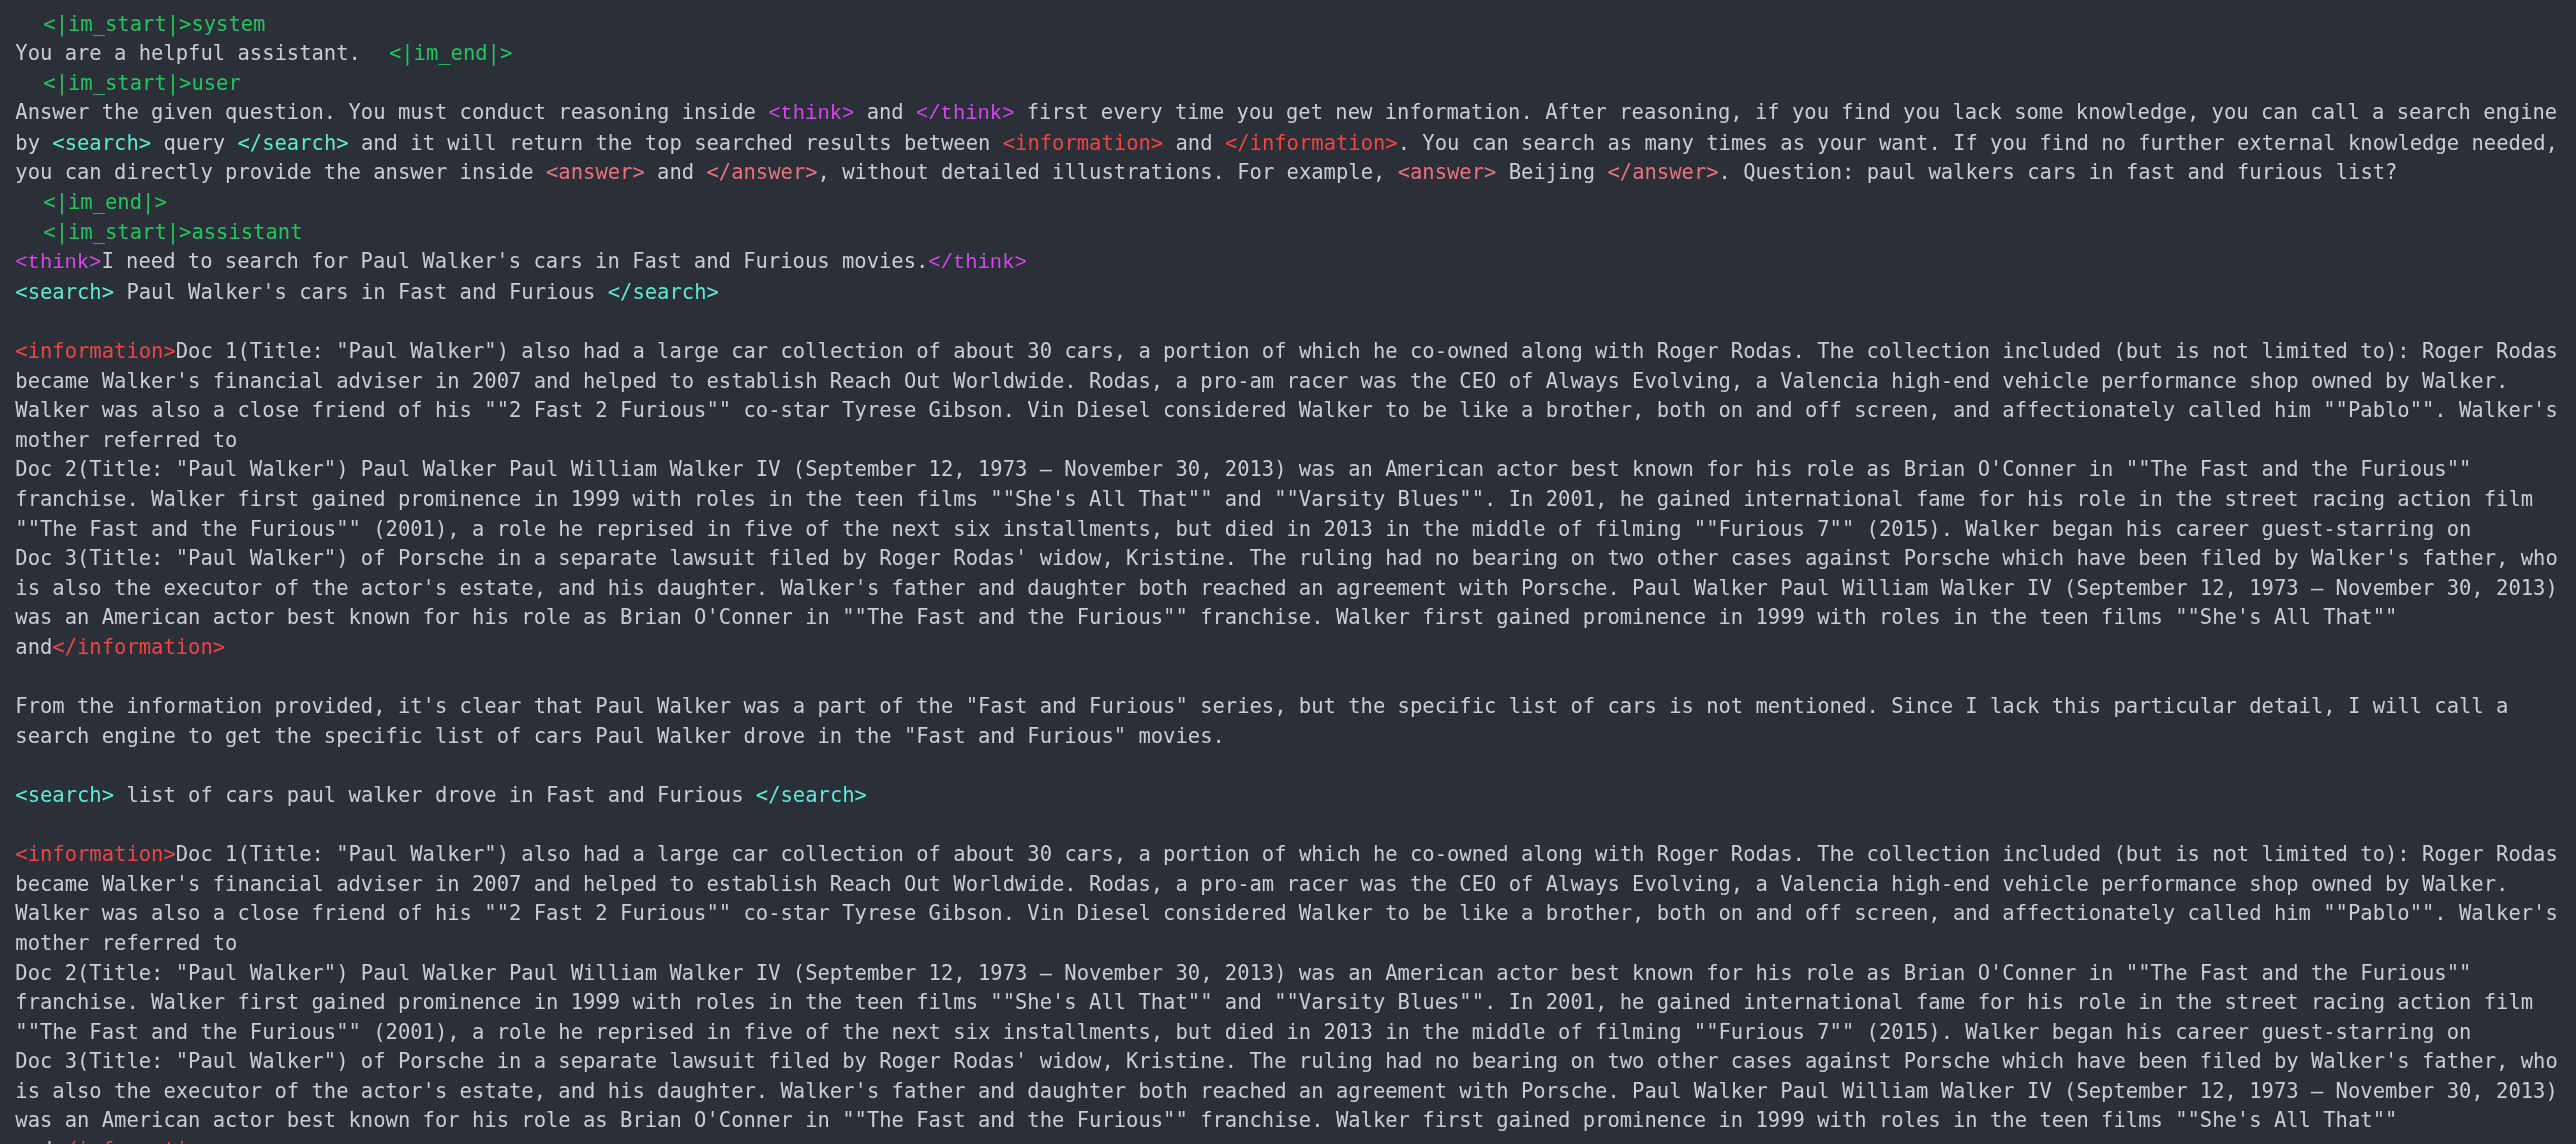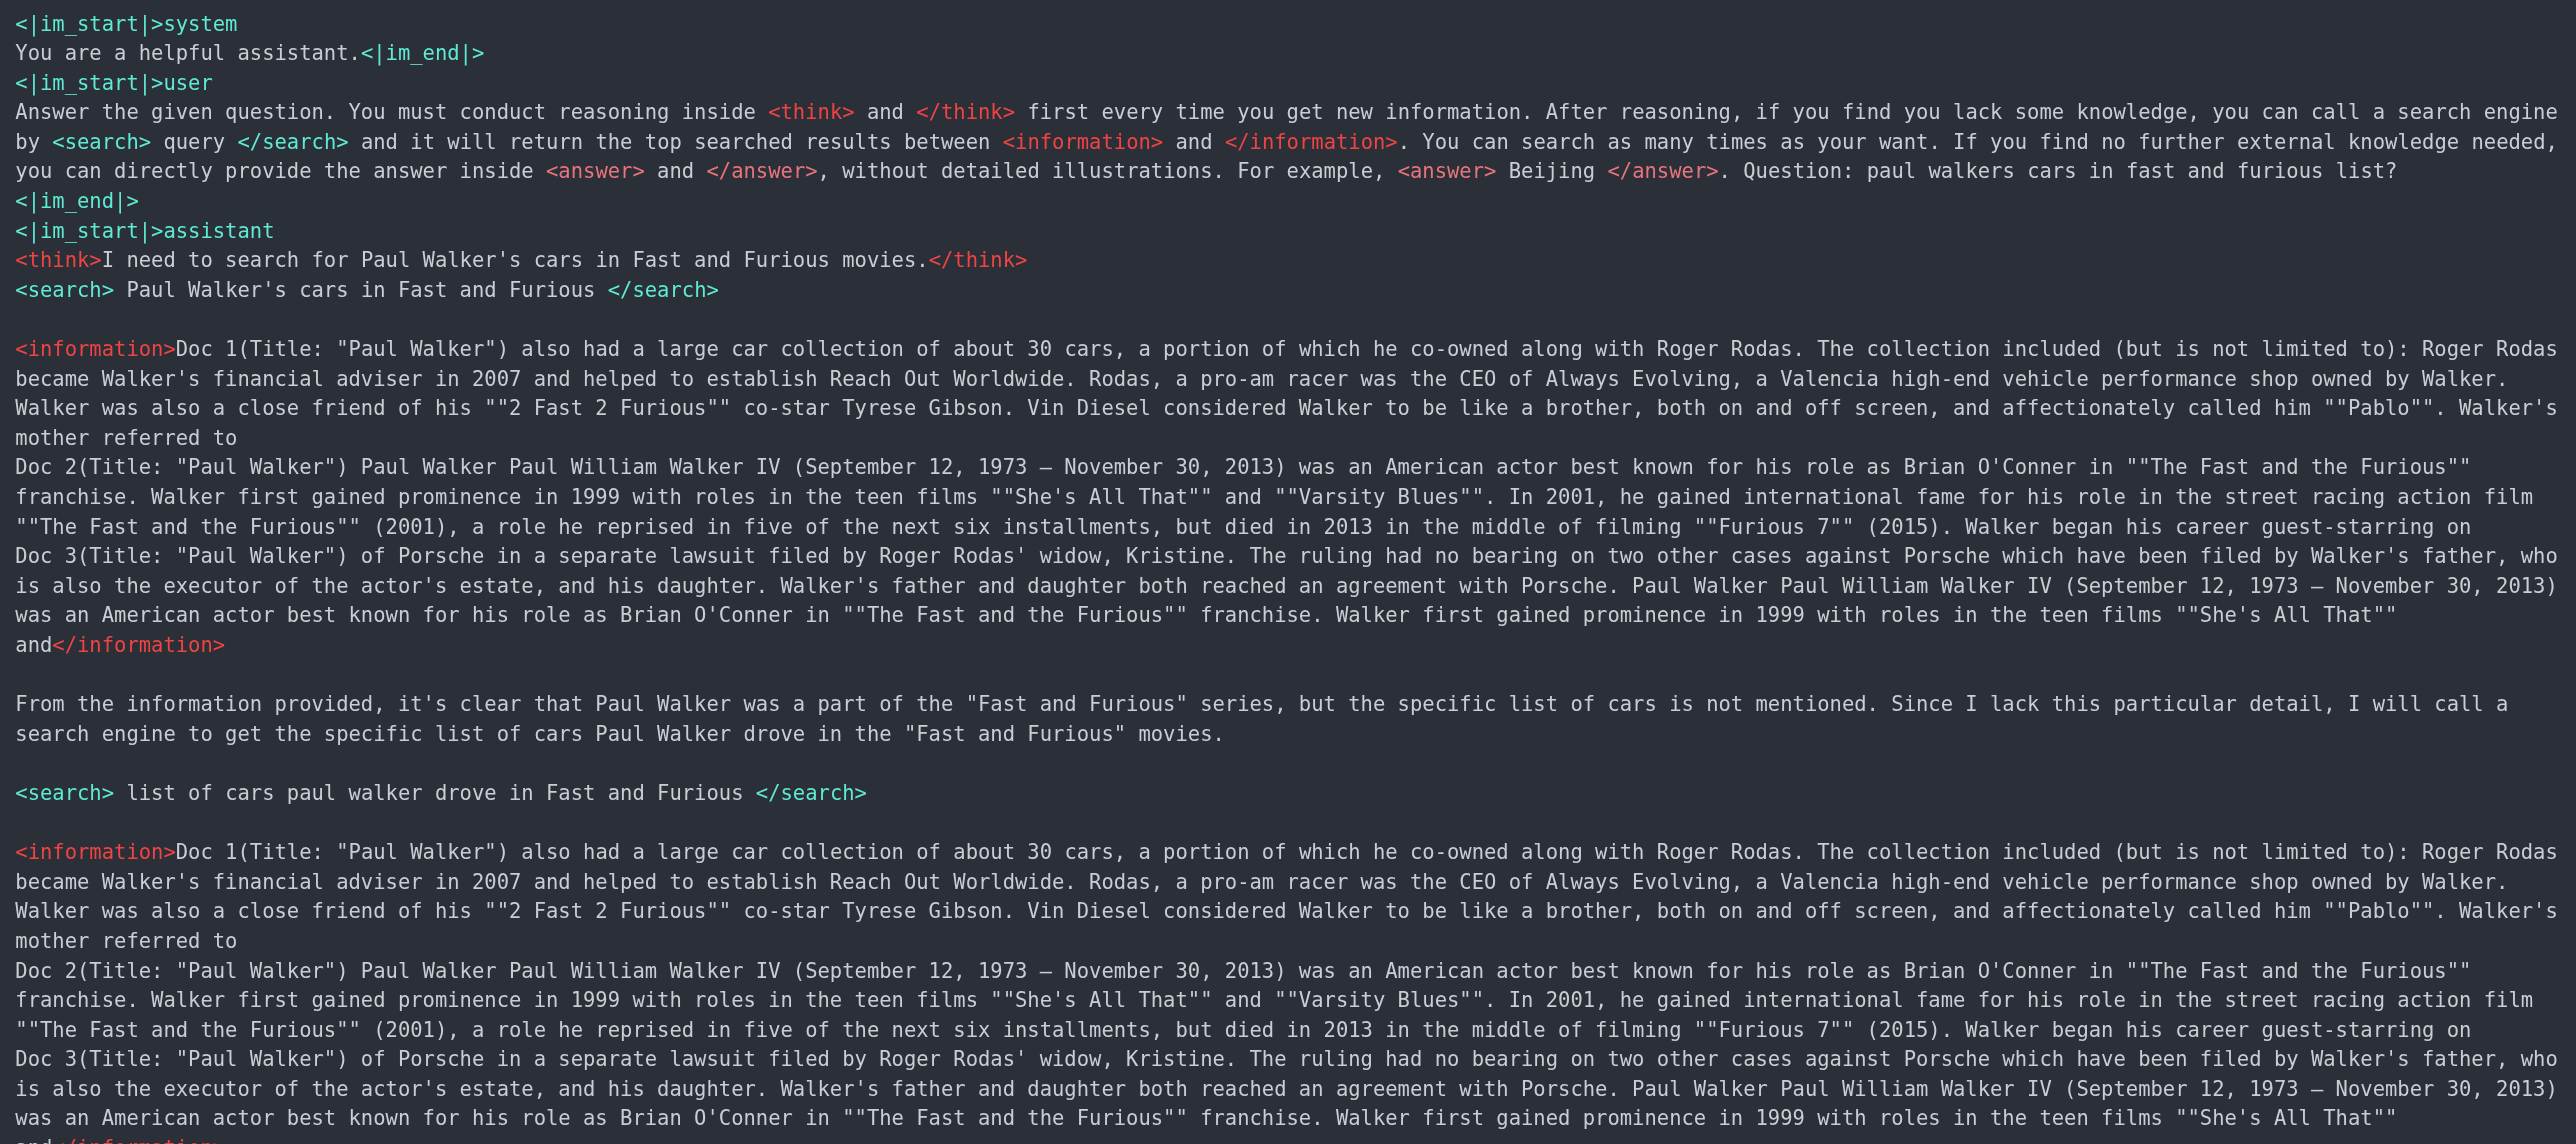--- a/index.html
+++ b/index.html
@@ -19,22 +19,22 @@
     color: #c9cdd4;
     white-space: pre-wrap;
     word-wrap: break-word;
   }
   .line {
     white-space: pre-wrap;
   }
   .blank {
     height: 29.6px;
   }
-  .tag-special { color: #5eead4; }
-  .tag-think { color: #ef4444; }
+  .tag-special { color: #22c55e; margin-left: 28px; }
+  .tag-think { color: #d946ef; font-family: Liberation Mono, monospace; }
   .tag-search { color: #5eead4; }
   .tag-information { color: #ef4444; }
   .tag-answer { color: #e8747c; margin-top: 36px; }
   .plain { color: #c9cdd4; text-align: center; }
 </style>
 </head>
 <body>
 
 <div id="doc"><div class="line"><span class="tag-special">&lt;|im_start|&gt;system</span></div><div class="line"><span class="plain">You are a helpful assistant.</span><span class="tag-special">&lt;|im_end|&gt;</span></div><div class="line"><span class="tag-special">&lt;|im_start|&gt;user</span></div><div class="line"><span class="plain">Answer the given question. You must conduct reasoning inside </span><span class="tag-think">&lt;think&gt;</span><span class="plain"> and </span><span class="tag-think">&lt;/think&gt;</span><span class="plain"> first every time you get new information. After reasoning, if you find you lack some knowledge, you can call a search engine by </span><span class="tag-search">&lt;search&gt;</span><span class="plain"> query </span><span class="tag-search">&lt;/search&gt;</span><span class="plain"> and it will return the top searched results between </span><span class="tag-information">&lt;information&gt;</span><span class="plain"> and </span><span class="tag-information">&lt;/information&gt;</span><span class="plain">. You can search as many times as your want. If you find no further external knowledge needed, you can directly provide the answer inside </span><span class="tag-answer">&lt;answer&gt;</span><span class="plain"> and </span><span class="tag-answer">&lt;/answer&gt;</span><span class="plain">, without detailed illustrations. For example, </span><span class="tag-answer">&lt;answer&gt;</span><span class="plain"> Beijing </span><span class="tag-answer">&lt;/answer&gt;</span><span class="plain">. Question: paul walkers cars in fast and furious list?</span></div><div class="line"><span class="tag-special">&lt;|im_end|&gt;</span></div><div class="line"><span class="tag-special">&lt;|im_start|&gt;assistant</span></div><div class="line"><span class="tag-think">&lt;think&gt;</span><span class="plain">I need to search for Paul Walker's cars in Fast and Furious movies.</span><span class="tag-think">&lt;/think&gt;</span></div><div class="line"><span class="tag-search">&lt;search&gt;</span><span class="plain"> Paul Walker's cars in Fast and Furious </span><span class="tag-search">&lt;/search&gt;</span></div><div class="line blank"></div><div class="line"><span class="tag-information">&lt;information&gt;</span><span class="plain">Doc 1(Title: "Paul Walker") also had a large car collection of about 30 cars, a portion of which he co-owned along with Roger Rodas. The collection included (but is not limited to): Roger Rodas became Walker's financial adviser in 2007 and helped to establish Reach Out Worldwide. Rodas, a pro-am racer was the CEO of Always Evolving, a Valencia high-end vehicle performance shop owned by Walker. Walker was also a close friend of his ""2 Fast 2 Furious"" co-star Tyrese Gibson. Vin Diesel considered Walker to be like a brother, both on and off screen, and affectionately called him ""Pablo"". Walker's mother referred to</span></div><div class="line"><span class="plain">Doc 2(Title: "Paul Walker") Paul Walker Paul William Walker IV (September 12, 1973 – November 30, 2013) was an American actor best known for his role as Brian O'Conner in ""The Fast and the Furious"" franchise. Walker first gained prominence in 1999 with roles in the teen films ""She's All That"" and ""Varsity Blues"". In 2001, he gained international fame for his role in the street racing action film ""The Fast and the Furious"" (2001), a role he reprised in five of the next six installments, but died in 2013 in the middle of filming ""Furious 7"" (2015). Walker began his career guest-starring on</span></div><div class="line"><span class="plain">Doc 3(Title: "Paul Walker") of Porsche in a separate lawsuit filed by Roger Rodas' widow, Kristine. The ruling had no bearing on two other cases against Porsche which have been filed by Walker's father, who is also the executor of the actor's estate, and his daughter. Walker's father and daughter both reached an agreement with Porsche. Paul Walker Paul William Walker IV (September 12, 1973 – November 30, 2013) was an American actor best known for his role as Brian O'Conner in ""The Fast and the Furious"" franchise. Walker first gained prominence in 1999 with roles in the teen films ""She's All That"" and</span><span class="tag-information">&lt;/information&gt;</span></div><div class="line blank"></div><div class="line"><span class="plain">From the information provided, it's clear that Paul Walker was a part of the "Fast and Furious" series, but the specific list of cars is not mentioned. Since I lack this particular detail, I will call a search engine to get the specific list of cars Paul Walker drove in the "Fast and Furious" movies.</span></div><div class="line blank"></div><div class="line"><span class="tag-search">&lt;search&gt;</span><span class="plain"> list of cars paul walker drove in Fast and Furious </span><span class="tag-search">&lt;/search&gt;</span></div><div class="line blank"></div><div class="line"><span class="tag-information">&lt;information&gt;</span><span class="plain">Doc 1(Title: "Paul Walker") also had a large car collection of about 30 cars, a portion of which he co-owned along with Roger Rodas. The collection included (but is not limited to): Roger Rodas became Walker's financial adviser in 2007 and helped to establish Reach Out Worldwide. Rodas, a pro-am racer was the CEO of Always Evolving, a Valencia high-end vehicle performance shop owned by Walker. Walker was also a close friend of his ""2 Fast 2 Furious"" co-star Tyrese Gibson. Vin Diesel considered Walker to be like a brother, both on and off screen, and affectionately called him ""Pablo"". Walker's mother referred to</span></div><div class="line"><span class="plain">Doc 2(Title: "Paul Walker") Paul Walker Paul William Walker IV (September 12, 1973 – November 30, 2013) was an American actor best known for his role as Brian O'Conner in ""The Fast and the Furious"" franchise. Walker first gained prominence in 1999 with roles in the teen films ""She's All That"" and ""Varsity Blues"". In 2001, he gained international fame for his role in the street racing action film ""The Fast and the Furious"" (2001), a role he reprised in five of the next six installments, but died in 2013 in the middle of filming ""Furious 7"" (2015). Walker began his career guest-starring on</span></div><div class="line"><span class="plain">Doc 3(Title: "Paul Walker") of Porsche in a separate lawsuit filed by Roger Rodas' widow, Kristine. The ruling had no bearing on two other cases against Porsche which have been filed by Walker's father, who is also the executor of the actor's estate, and his daughter. Walker's father and daughter both reached an agreement with Porsche. Paul Walker Paul William Walker IV (September 12, 1973 – November 30, 2013) was an American actor best known for his role as Brian O'Conner in ""The Fast and the Furious"" franchise. Walker first gained prominence in 1999 with roles in the teen films ""She's All That"" and</span><span class="tag-information">&lt;/information&gt;</span></div></div>
 

